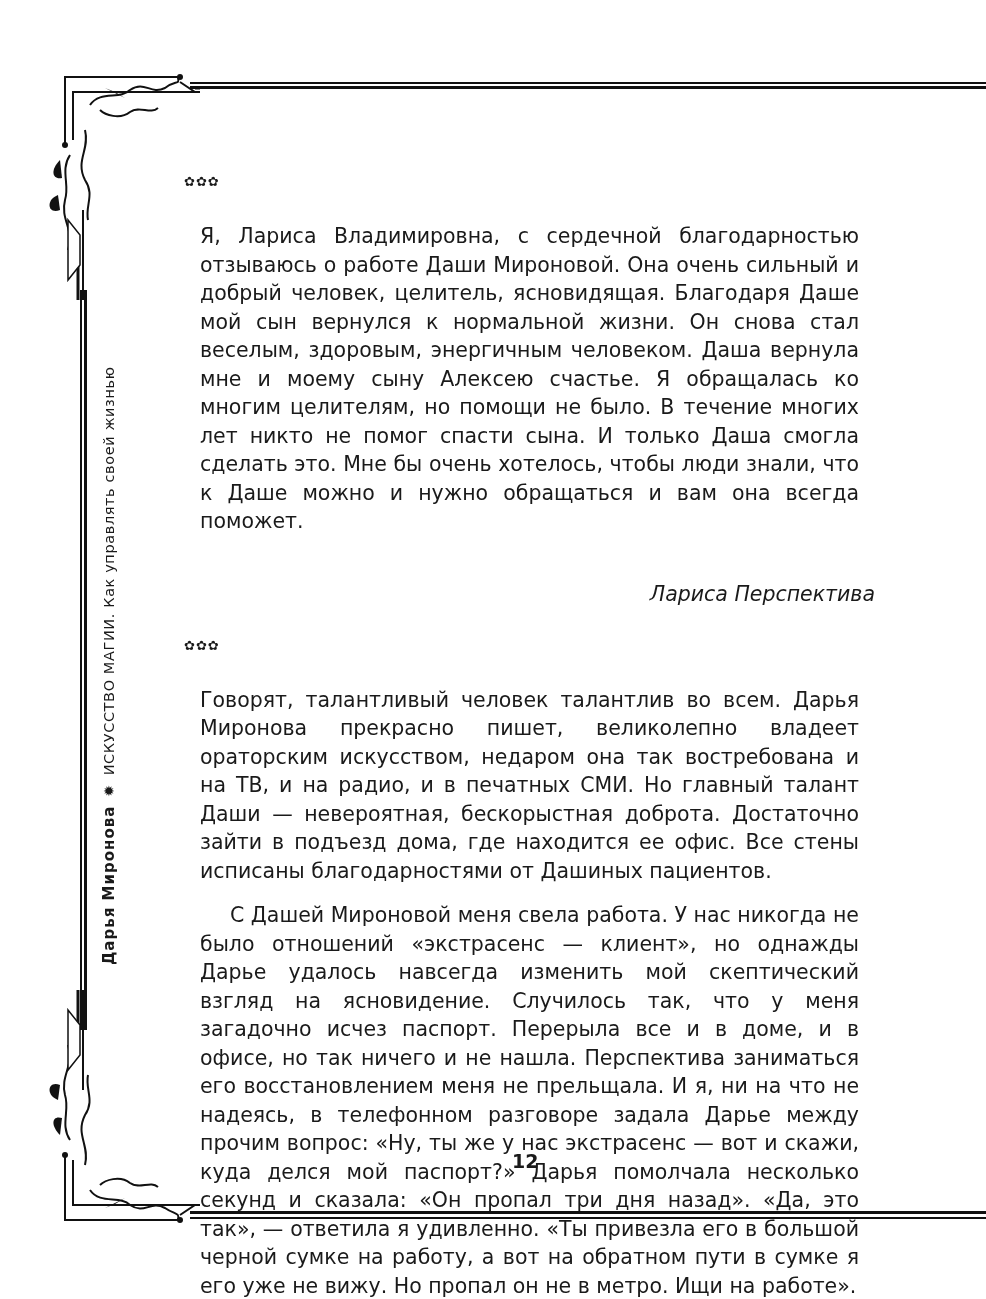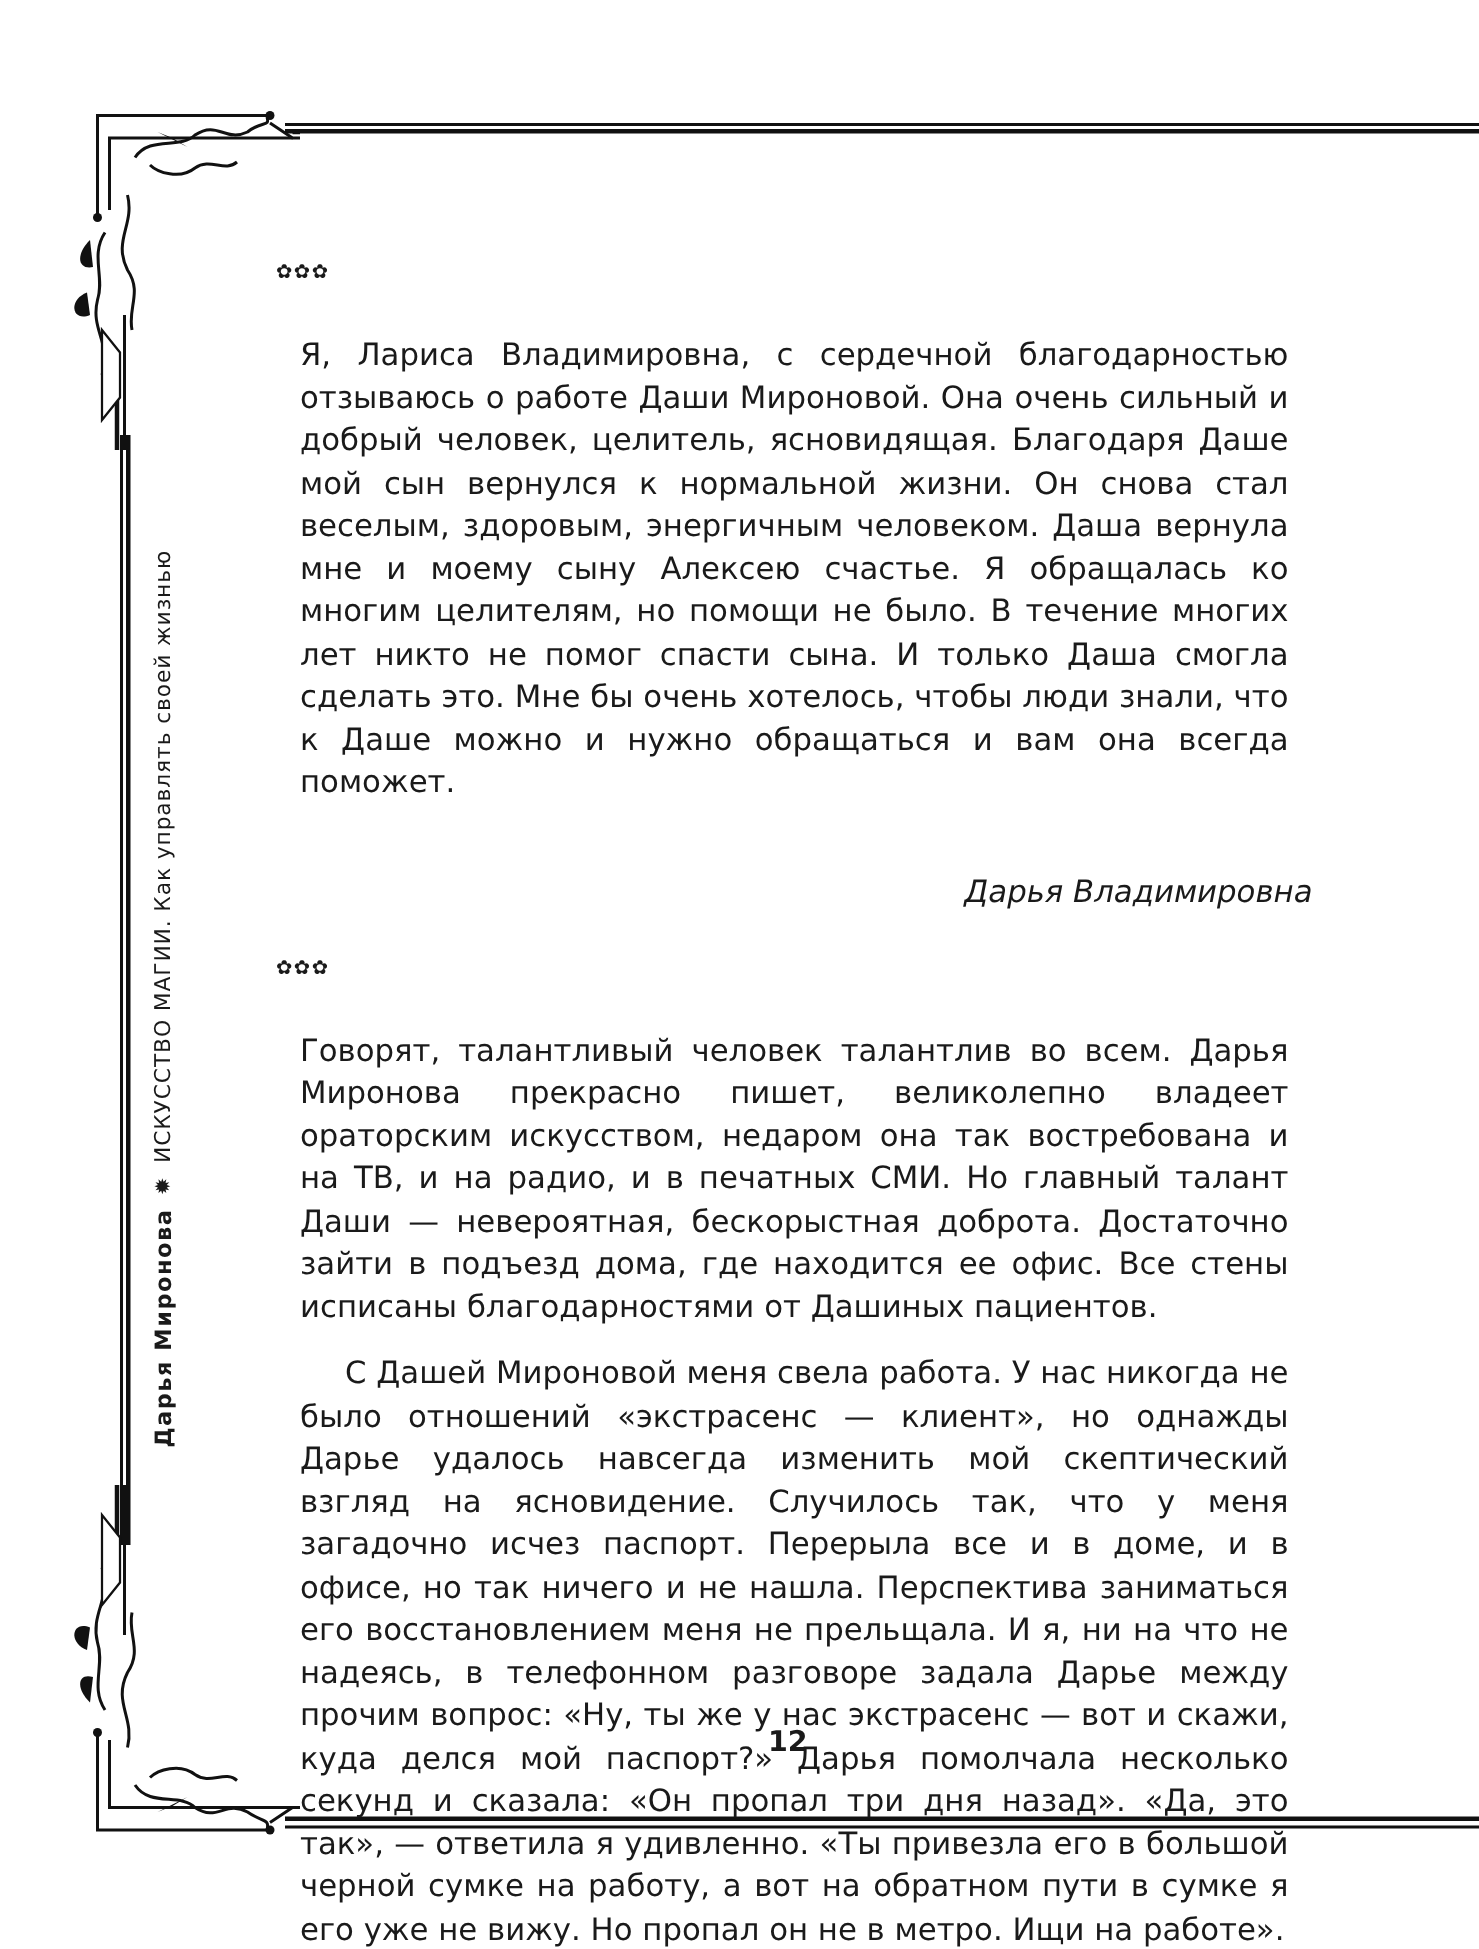--- a/index.html
+++ b/index.html
@@ -92,21 +92,21 @@
   <span class="rh-author">Дарья Миронова</span>
   <span class="rh-sep">✹</span>
   <span class="rh-title">ИСКУССТВО МАГИИ. Как управлять своей жизнью</span>
 </div>
 
 <div class="content">
   <div class="stars">✿✿✿</div>
   <div style="height:14px"></div>
   <p class="para">Я, Лариса Владимировна, с сердечной благодарностью отзываюсь о работе Даши Мироновой. Она очень сильный и добрый человек, целитель, ясновидящая. Благодаря Даше мой сын вернулся к нормальной жизни. Он снова стал веселым, здоровым, энергичным человеком. Даша вернула мне и моему сыну Алексею счастье. Я обращалась ко многим целителям, но помощи не было. В течение многих лет никто не помог спасти сына. И только Даша смогла сделать это. Мне бы очень хотелось, чтобы люди знали, что к Даше можно и нужно обращаться и вам она всегда поможет.</p>
   <div style="height:28px"></div>
-  <p class="sign">Дарья Владимировна</p>
+  <p class="sign">Лариса Перспектива</p>
   <div style="height:28px"></div>
   <div class="stars">✿✿✿</div>
   <div style="height:14px"></div>
   <p class="para">Говорят, талантливый человек талантлив во всем. Дарья Миронова прекрасно пишет, великолепно владеет ораторским искусством, недаром она так востребована и на ТВ, и на радио, и в печатных СМИ. Но главный талант Даши — невероятная, бескорыстная доброта. Достаточно зайти в подъезд дома, где находится ее офис. Все стены исписаны благодарностями от Дашиных пациентов.</p>
   <p class="para indent">С Дашей Мироновой меня свела работа. У нас никогда не было отношений «экстрасенс — клиент», но однажды Дарье удалось навсегда изменить мой скептический взгляд на ясновидение. Случилось так, что у меня загадочно исчез паспорт. Перерыла все и в доме, и в офисе, но так ничего и не нашла. Перспектива заниматься его восстановлением меня не прельщала. И я, ни на что не надеясь, в телефонном разговоре задала Дарье между прочим вопрос: «Ну, ты же у нас экстрасенс — вот и скажи, куда делся мой паспорт?» Дарья помолчала несколько секунд и сказала: «Он пропал три дня назад». «Да, это так», — ответила я удивленно. «Ты привезла его в большой черной сумке на работу, а вот на обратном пути в сумке я его уже не вижу. Но пропал он не в метро. Ищи на работе».</p>
 </div>
 
 <div class="page-num">12</div>
 
 </body></html>

